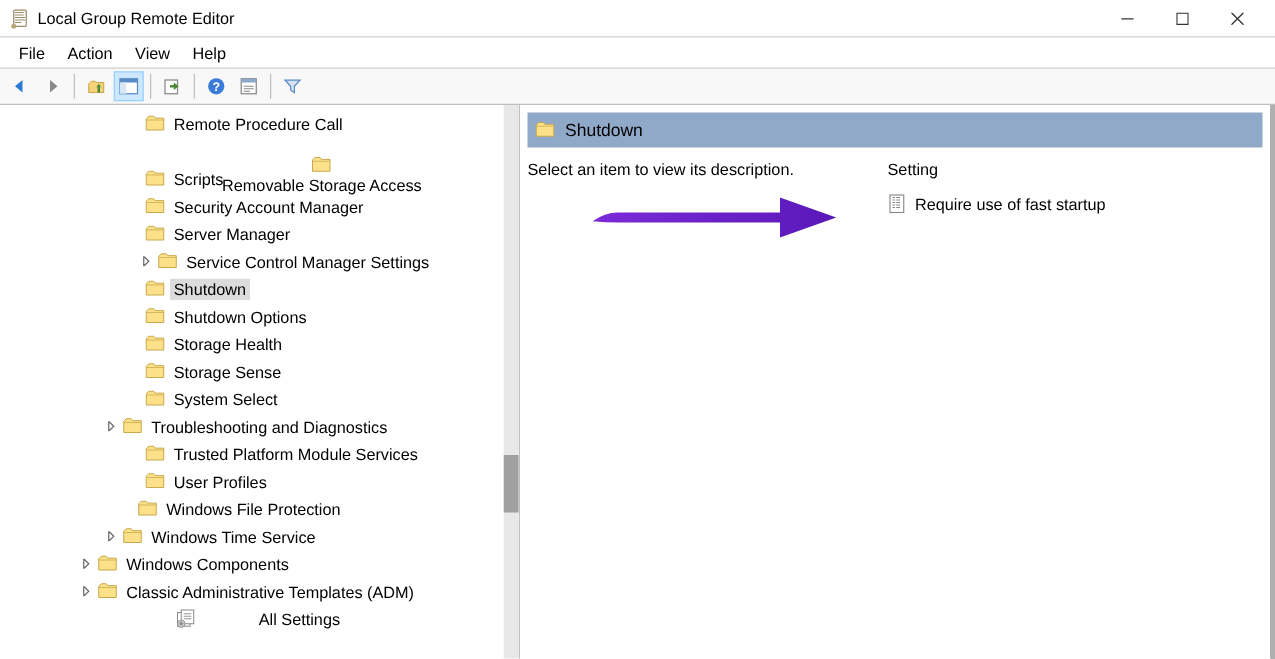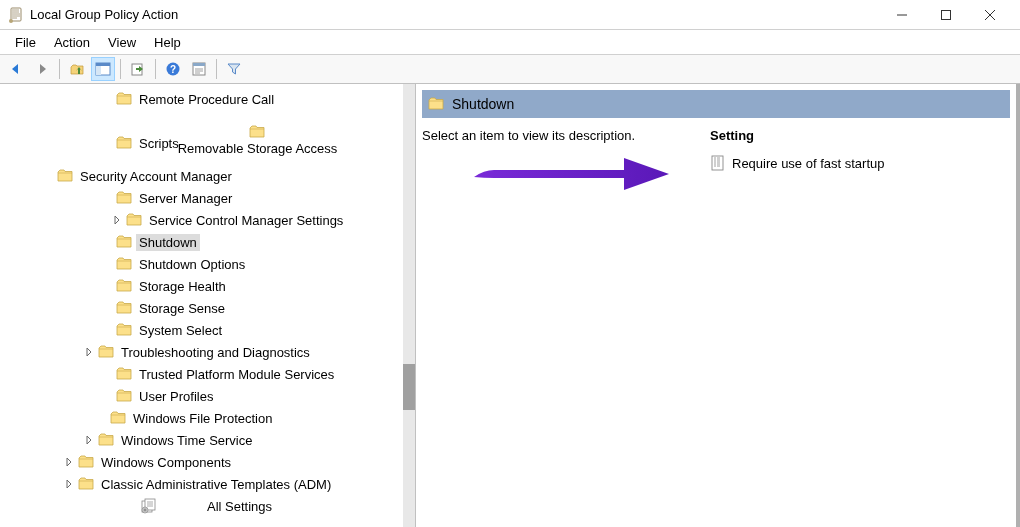--- a/index.html
+++ b/index.html
@@ -25,37 +25,37 @@
 .tree-label { padding: 1px 3px; cursor: default; }
 .tree-label.selected { background: #dcdcdc; }
 .details-pane { flex: 1; display: flex; flex-direction: column; border-right: 4px solid #b0b0b0; }
 .details-header { height: 28px; background: #90a9c9; display: flex; align-items: center; padding: 0 6px; margin: 6px 6px 0 6px; }
 .details-header .hdr-icon { width: 16px; height: 16px; margin-right: 8px; }
 .details-header .hdr-title { font-size: 14px; color: #000; }
 .details-body { flex: 1; display: flex; padding: 10px 0 0 6px; gap: 24px; }
 .desc-col { width: 264px; padding-right: 10px; }
 .desc-text { color: #000; font-size: 13px; }
 .setting-col { flex: 1; }
-.setting-header { font-size: 13px; margin-bottom: 10px; font-weight: bold; }
+.setting-header { font-size: 13px; margin-bottom: 10px; }
 .setting-row { display: flex; align-items: center; height: 20px; gap: 6px; }
 .setting-row .s-icon { width: 16px; height: 16px; }
 .arrow-annotation { position: absolute; left: 474px; top: 152px; pointer-events: none; z-index: 100; }
 </style>
 </head>
 <body>
 
 <div class="titlebar">
   <span class="app-icon">
     <svg width="16" height="16" viewBox="0 0 16 16">
         <rect x="3" y="1" width="10" height="13" rx="1" fill="#fff" stroke="#9a8b6a" stroke-width="1"></rect>
         <path d="M4 3h7M4 5h7M4 7h8M4 9h8M4 11h5" stroke="#9a8b6a" stroke-width="0.8"></path>
         <circle cx="3" cy="14" r="2" fill="#b8a678"></circle>
       </svg>
   </span>
-  <div class="title">Local Group Policy Action</div>
+  <div class="title">Local Group Remote Editor</div>
   <div class="win-btns">
     <div class="win-btn">
         <svg width="10" height="10" viewBox="0 0 10 10">
           <path d="M0 5h10" stroke="#333" stroke-width="1"></path>
         </svg>
       </div>
     <div class="win-btn">
         <svg width="10" height="10" viewBox="0 0 10 10">
           <rect x="0.5" y="0.5" width="9" height="9" fill="none" stroke="#333" stroke-width="1"></rect>
         </svg>
@@ -150,21 +150,21 @@
           <span class="tree-label">Removable Storage Access</span>
         </div>
         <div class="tree-item" style="padding-left: 100px;">
           <span class="tree-expand"></span>
           <span class="tree-icon"><svg width="16" height="16" viewBox="0 0 16 16">
               <path d="M1 4l2-2h4l1 1.5h7V13H1z" fill="#fce08a" stroke="#c9a94a" stroke-width="0.8"></path>
               <path d="M1 5h14" stroke="#c9a94a" stroke-width="0.6"></path>
             </svg></span>
           <span class="tree-label">Scripts</span>
         </div>
-        <div class="tree-item" style="padding-left: 41px; margin-top: 11px;">
+        <div class="tree-item" style="padding-left: 100px;">
           <span class="tree-expand"></span>
           <span class="tree-icon"><svg width="16" height="16" viewBox="0 0 16 16">
               <path d="M1 4l2-2h4l1 1.5h7V13H1z" fill="#fce08a" stroke="#c9a94a" stroke-width="0.8"></path>
               <path d="M1 5h14" stroke="#c9a94a" stroke-width="0.6"></path>
             </svg></span>
           <span class="tree-label">Security Account Manager</span>
         </div>
         <div class="tree-item" style="padding-left: 100px;">
           <span class="tree-expand"></span>
           <span class="tree-icon"><svg width="16" height="16" viewBox="0 0 16 16">

